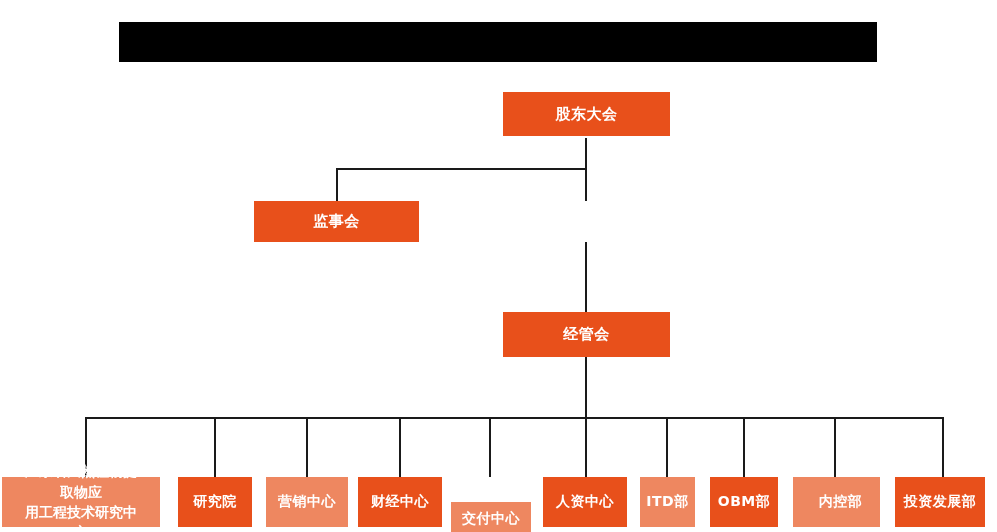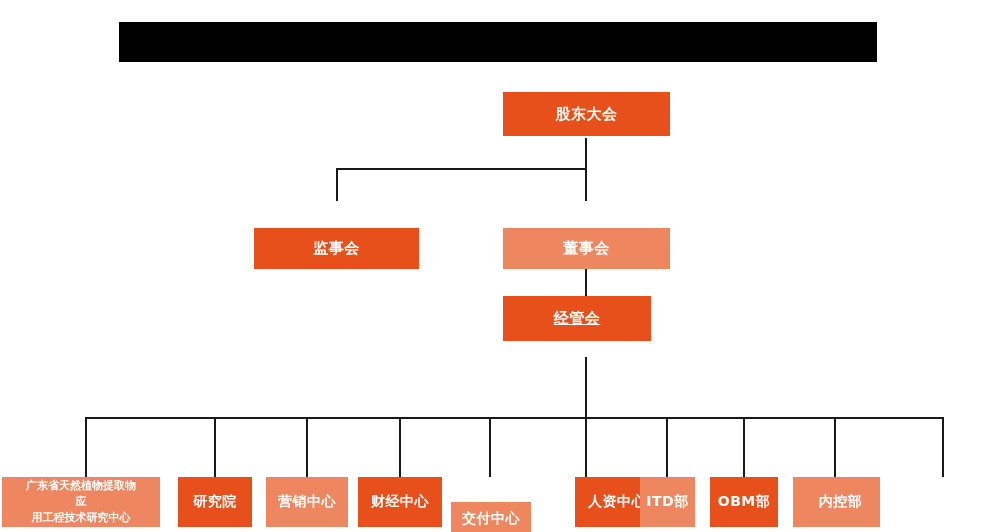--- a/index.html
+++ b/index.html
@@ -37,24 +37,24 @@
     color: #ffffff;
     font-weight: 700;
     line-height: 1.25;
     letter-spacing: 0.5px;
     user-select: none;
   }
   .node.dark  { background: #e8501b; }
   .node.light { background: #ee8760; }
 
   .node-l1 { font-size: 15px; }
-  .node-l2 { font-size: 15px; margin-top: 27px; }
+  .node-l2 { font-size: 15px; }
   .node-l3 { font-size: 15px; }
   .node-l4 { font-size: 14px; }
-  .node-l4.two-line { font-size: 11px; letter-spacing: 0px; line-height: 1.45; padding: 0 20px; }
+  .node-l4.two-line { font-size: 14px; letter-spacing: 0px; line-height: 1.45; padding: 0 20px; }
 
   
   .line {
     position: absolute;
     background: #1a1a1a;
   }
   .vline { width: 2px; }
   .hline { height: 2px; }
 </style>
 </head>
@@ -85,39 +85,39 @@
   <div class="line vline" style="left:585px; top:417px; height:60px;"></div>
   <div class="line vline" style="left:666px; top:417px; height:60px;"></div>
   <div class="line vline" style="left:743px; top:417px; height:60px;"></div>
   <div class="line vline" style="left:834px; top:417px; height:60px;"></div>
   <div class="line vline" style="left:942px; top:417px; height:60px;"></div>
 
   <div class="node node-l1 dark" style="left:503px; top:92px; width:167px; height:44px;">股东大会</div>
 
   <div class="node node-l2 dark" style="left:254px; top:201px; width:165px; height:41px;">监事会</div>
 
-  <div class="node node-l2 light" style="left:503px; top:201px; width:167px; height:41px;">董事会</div>
 
-  <div class="node node-l3 dark" style="left:503px; top:296px; width:148px; height:45px;text-decoration:underline;">经管会</div>
+  <div class="node node-l3 dark" style="left:503px; top:312px; width:167px; height:45px;">经管会</div>
 
   <div class="node node-l4 light two-line" style="left:2px; top:477px; width:158px; height:50px; flex-direction:column;">
     <span>广东省天然植物提取物应</span>
     <span>用工程技术研究中心</span>
   </div>
 
   <div class="node node-l4 dark" style="left:178px; top:477px; width:74px; height:50px;">研究院</div>
 
   <div class="node node-l4 light" style="left:266px; top:477px; width:82px; height:50px;">营销中心</div>
 
   <div class="node node-l4 dark" style="left:358px; top:477px; width:84px; height:50px;">财经中心</div>
 
   <div class="node node-l4 light" style="left:451px; top:502px; width:80px; height:34px;">交付中心</div>
 
-  <div class="node node-l4 dark" style="left:575px; top:477px; width:84px; height:50px;">人资中心</div>
+  <div class="node node-l4 dark" style="left:543px; top:477px; width:84px; height:50px;">人资中心</div>
 
   <div class="node node-l4 light" style="left:640px; top:477px; width:55px; height:50px;">ITD部</div>
 
   <div class="node node-l4 dark" style="left:710px; top:477px; width:68px; height:50px;">OBM部</div>
 
   <div class="node node-l4 light" style="left:793px; top:477px; width:87px; height:50px;padding-left:8px;">内控部</div>
 
+  <div class="node node-l4 dark" style="left:895px; top:477px; width:90px; height:50px;">投资发展部</div>
 
 </div>
 
 </body></html>

